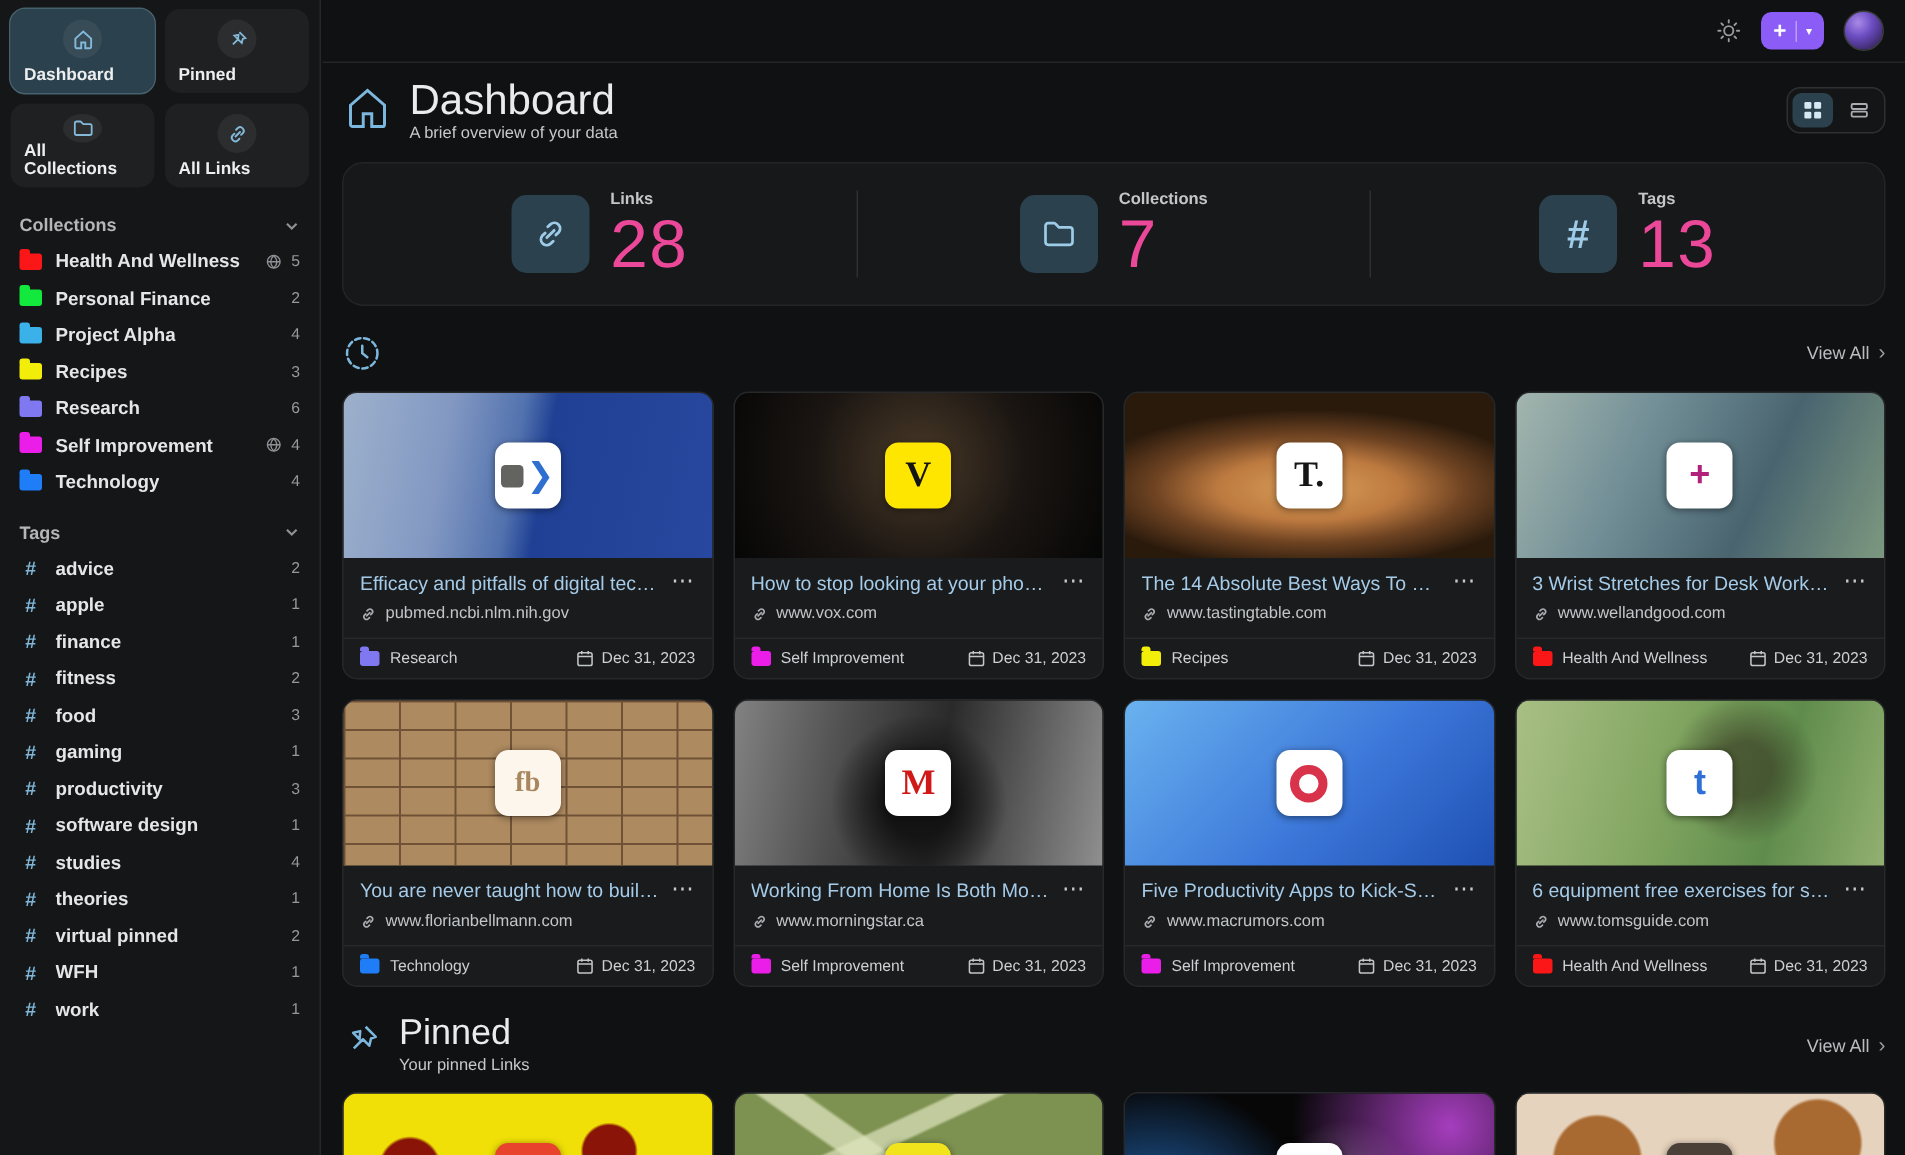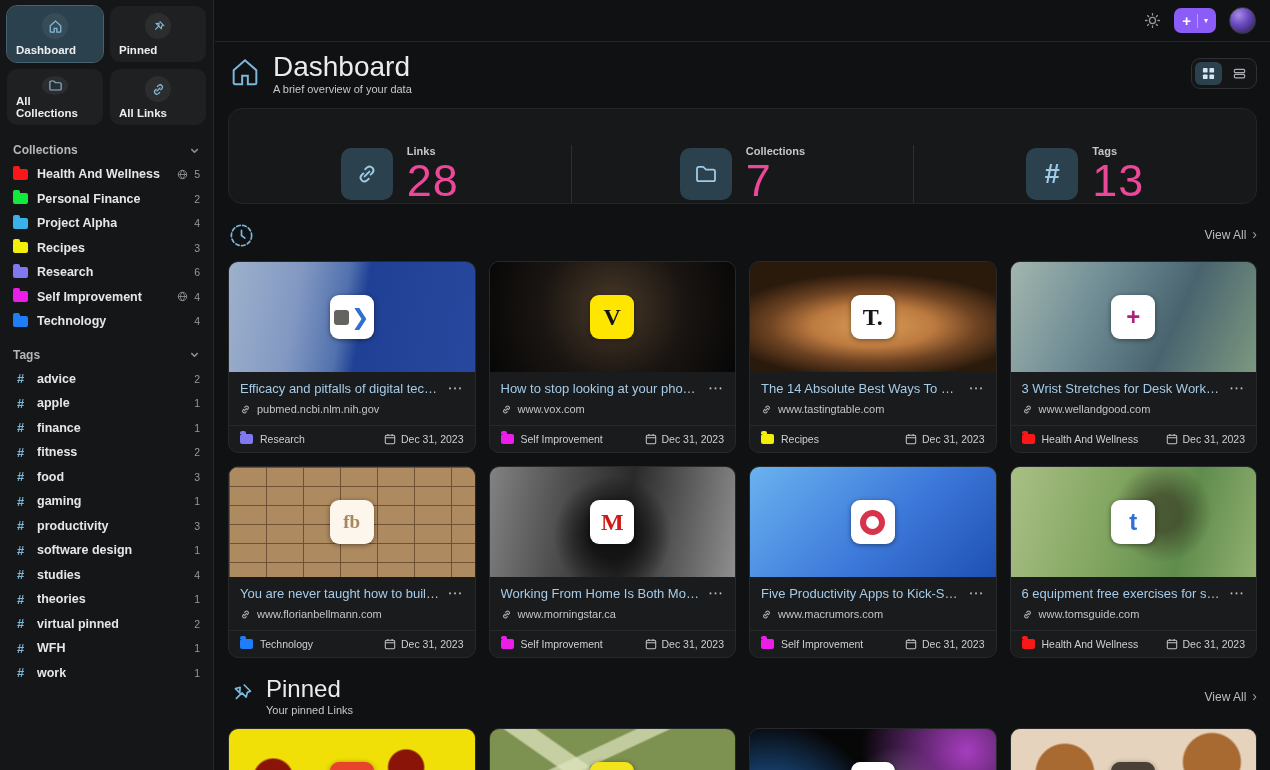--- a/index.html
+++ b/index.html
@@ -95,21 +95,21 @@
   .viewall .vchev{ font-size:14px; color:#9a9ea2; }
 
   .view-toggle{
     display:flex; gap:4px; background:#141516; border:1px solid #2e3032;
     border-radius:9px; padding:3px; align-self:center;
   }
   .vt-btn{ width:27px; height:23px; border-radius:6px; display:flex; align-items:center; justify-content:center; cursor:pointer; color:#a9adb1; }
   .vt-btn.active{ color:#d6e8f4; }
 
   .stats{
-    display:flex; align-items:flex-end; height:96px; margin:13px 0 14px;
+    display:flex; align-items:center; height:96px; margin:13px 0 14px;
     background:#17181a; border:1px solid #232527; border-radius:14px;
   }
   .stat{ flex:1; display:flex; align-items:center; justify-content:center; gap:14px; }
   .stat-icon{ width:52px; height:52px; border-radius:10px; color:#9ecbe8; display:flex; align-items:center; justify-content:center; }
   .stat-text .stat-label{ font-size:11px; font-weight:700; color:#c3c7ca; margin-bottom:1px; }
   .stat-text .stat-value{ font-size:45px; font-weight:200; color:#ec4899; line-height:1; letter-spacing:1px; }
   .vdiv{ width:1px; height:58px; background:#2d2f31; flex:none; }
 
   .grid{ display:grid; grid-template-columns:repeat(4,1fr); gap:13px; margin-top:12px; }
   .card{ background:#191b1d; border:1px solid #26282a; border-radius:10px; overflow:hidden; cursor:pointer; }

